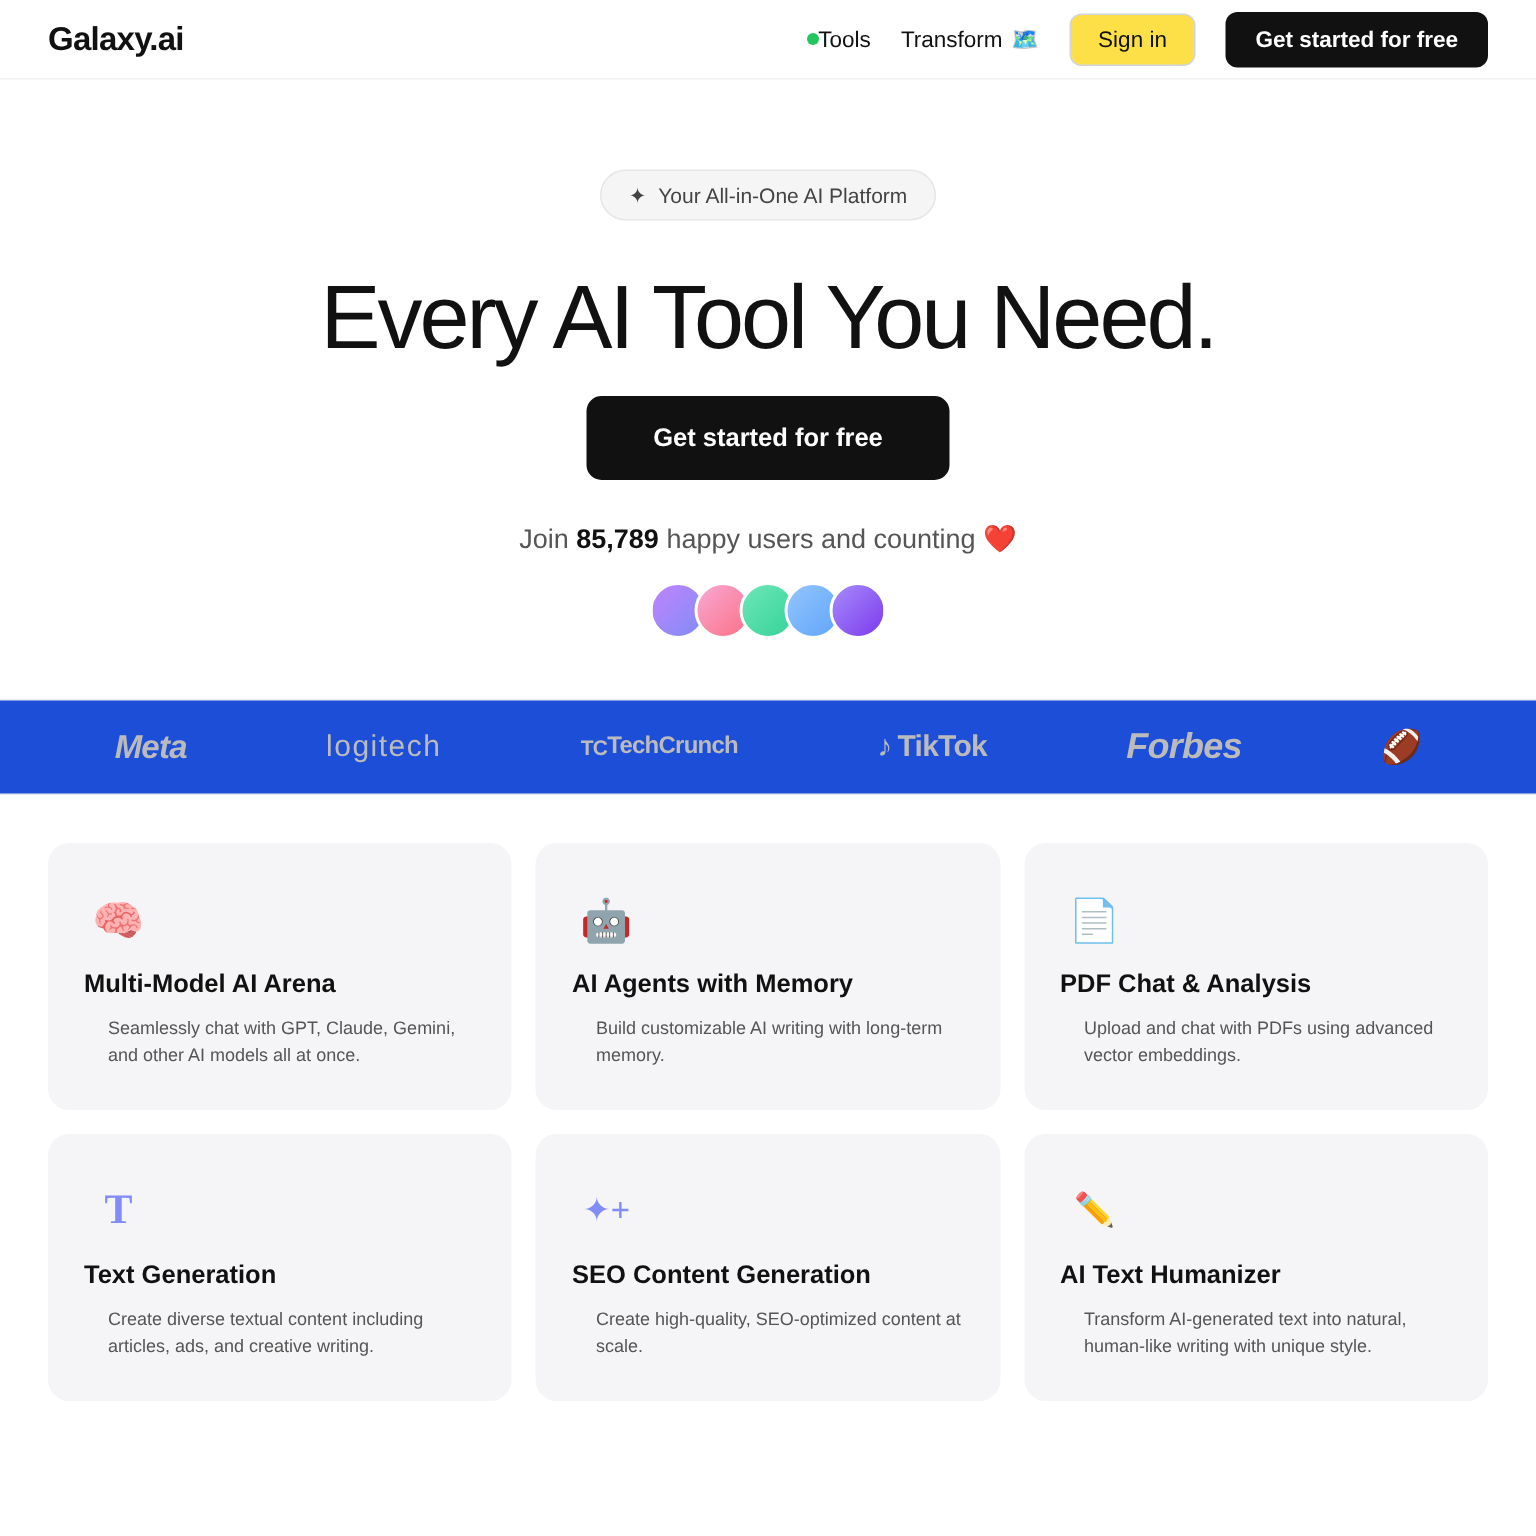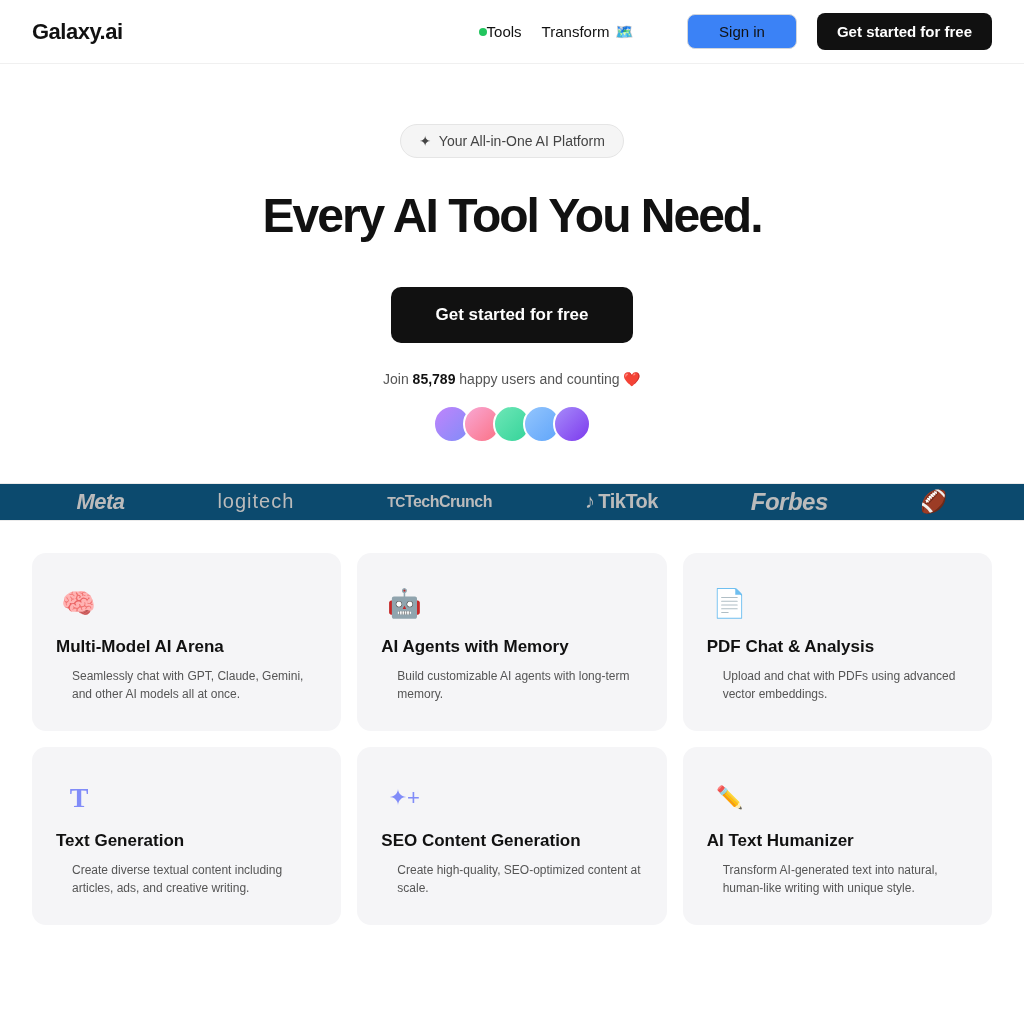--- a/index.html
+++ b/index.html
@@ -1,45 +1,45 @@
 <!DOCTYPE html>
 <html><head>
   <meta charset="utf-8">
   <style>
     * { margin: 0; padding: 0; box-sizing: border-box; }
     body { font-family: -apple-system, BlinkMacSystemFont, 'Segoe UI', sans-serif; background: #fff; color: #111; width: 1024px; min-height: 1024px; overflow-x: hidden; }
 
     
-    nav { display: flex; align-items: center; justify-content: space-between; padding: 0 32px; height: 64px; border-bottom: 1px solid #f0f0f0; }
+    nav { display: flex; align-items: center; justify-content: space-between; padding: 0 32px; height: 53px; border-bottom: 1px solid #f0f0f0; }
     .nav-logo { font-size: 22px; font-weight: 700; letter-spacing: -0.5px; color: #111; }
     .nav-right { display: flex; align-items: center; gap: 20px; }
     .nav-tools { display: flex; align-items: center; gap: 0; font-size: 15px; color: #111; cursor: pointer; }
     .tools-dot { width: 8px; height: 8px; border-radius: 50%; background: #22c55e; display: inline-block; }
     .nav-affiliate { display: flex; align-items: center; gap: 6px; font-size: 15px; color: #111; cursor: pointer; }
-    .nav-signin { font-size: 15px; color: #111; background: #3b82f6; border: 1px solid #d1d5db; border-radius: 8px; padding: 8px 31px; cursor: pointer; margin-left: 33px; }
+    .nav-signin { font-size: 15px; color: #111; background: #fde047; border: 1px solid #d1d5db; border-radius: 8px; padding: 8px 18px; cursor: pointer; }
     .nav-cta { font-size: 15px; font-weight: 600; color: #fff; background: #111; border: none; border-radius: 8px; padding: 10px 20px; cursor: pointer; }
 
     
     .hero { display: flex; flex-direction: column; align-items: center; padding: 60px 20px 40px; text-align: center; }
     .hero-badge { display: flex; align-items: center; gap: 8px; background: #f5f5f5; border: 1px solid #e5e5e5; border-radius: 999px; padding: 8px 18px; font-size: 14px; color: #444; margin-bottom: 32px; }
-    .hero-title { font-size: 48px; font-weight: 700; line-height: 1.1; letter-spacing: -2px; color: #111; max-width: 780px; margin-bottom: 44px; }
+    .hero-title { font-size: 60px; font-weight: 400; line-height: 1.1; letter-spacing: -2px; color: #111; max-width: 780px; margin-bottom: 19px; }
     .hero-btn { font-size: 17px; font-weight: 600; color: #fff; background: #111; border: none; border-radius: 10px; padding: 18px 44px; cursor: pointer; margin-bottom: 28px; }
-    .hero-social { font-size: 14px; color: #555; margin-bottom: 18px; }
+    .hero-social { font-size: 18px; color: #555; margin-bottom: 18px; }
     .hero-social strong { color: #111; }
     .avatar-group { display: flex; }
     .avatar { width: 38px; height: 38px; border-radius: 50%; border: 2px solid #fff; background: #ccc; margin-left: -8px; overflow: hidden; }
     .avatar:first-child { margin-left: 0; }
     .avatar-1 { background: linear-gradient(135deg, #c084fc, #818cf8); }
     .avatar-2 { background: linear-gradient(135deg, #f9a8d4, #fb7185); }
     .avatar-3 { background: linear-gradient(135deg, #6ee7b7, #34d399); }
     .avatar-4 { background: linear-gradient(135deg, #93c5fd, #60a5fa); }
     .avatar-5 { background: linear-gradient(135deg, #a78bfa, #7c3aed); }
 
     
-    .logos-bar { background: #0c4a6e; border-top: 1px solid #ebebeb; border-bottom: 1px solid #ebebeb; padding: 4px 40px; display: flex; align-items: center; justify-content: space-around; gap: 20px; }
+    .logos-bar { background: #1d4ed8; border-top: 1px solid #ebebeb; border-bottom: 1px solid #ebebeb; padding: 17px 40px; display: flex; align-items: center; justify-content: space-around; gap: 20px; }
     .logo-item { font-size: 20px; font-weight: 700; color: #bbb; letter-spacing: -0.5px; }
     .logo-meta { font-style: italic; font-size: 22px; }
     .logo-logitech { font-weight: 300; letter-spacing: 1px; }
     .logo-techcrunch { display: flex; align-items: center; gap: 0; font-size: 16px; }
     .logo-tiktok { display: flex; align-items: center; gap: 4px; }
     .logo-forbes { font-style: italic; font-size: 24px; font-weight: 800; }
 
     
     .cards-section { padding: 32px 32px; display: grid; grid-template-columns: repeat(3, 1fr); gap: 16px; }
     .card { background: #f5f5f7; border-radius: 14px; padding: 28px 24px; display: flex; flex-direction: column; gap: 10px; }
@@ -104,21 +104,21 @@
 
 <div class="cards-section" id="cards-container">
     <div class="card">
     <div class="card-icon" style="font-size:28px;">🧠</div>
     <div class="card-title">Multi-Model AI Arena</div>
     <div class="card-desc">Seamlessly chat with GPT, Claude, Gemini, and other AI models all at once.</div>
   </div>
     <div class="card">
     <div class="card-icon" style="font-size:28px;">🤖</div>
     <div class="card-title">AI Agents with Memory</div>
-    <div class="card-desc">Build customizable AI agents with long-term memory.</div>
+    <div class="card-desc">Build customizable AI writing with long-term memory.</div>
   </div>
     <div class="card">
     <div class="card-icon" style="font-size:28px; color:#fbbf24;">📄</div>
     <div class="card-title">PDF Chat &amp; Analysis</div>
     <div class="card-desc">Upload and chat with PDFs using advanced vector embeddings.</div>
   </div>
     <div class="card">
     <div class="card-icon" style="font-size:28px; font-weight:900; color:#818cf8; font-family:serif;">T</div>
     <div class="card-title">Text Generation</div>
     <div class="card-desc">Create diverse textual content including articles, ads, and creative writing.</div>

